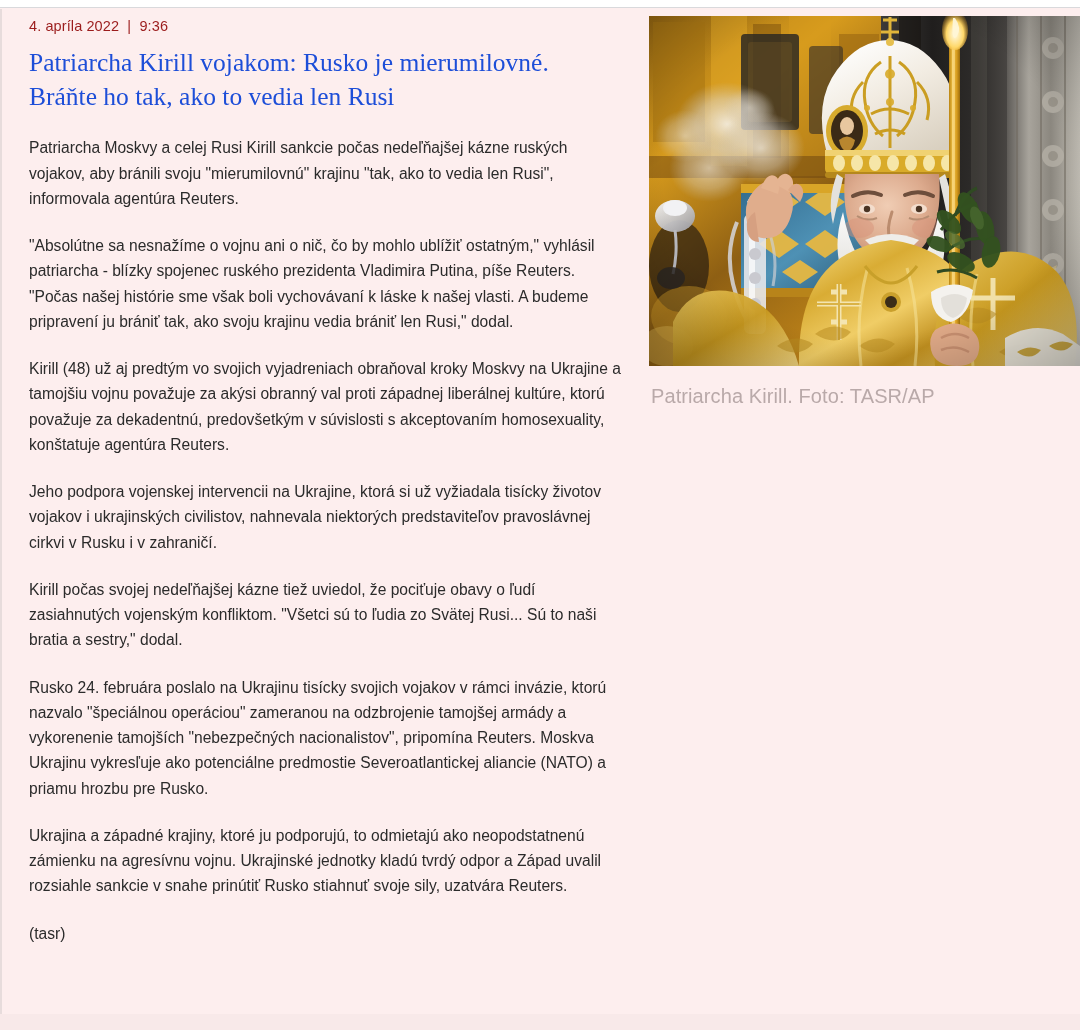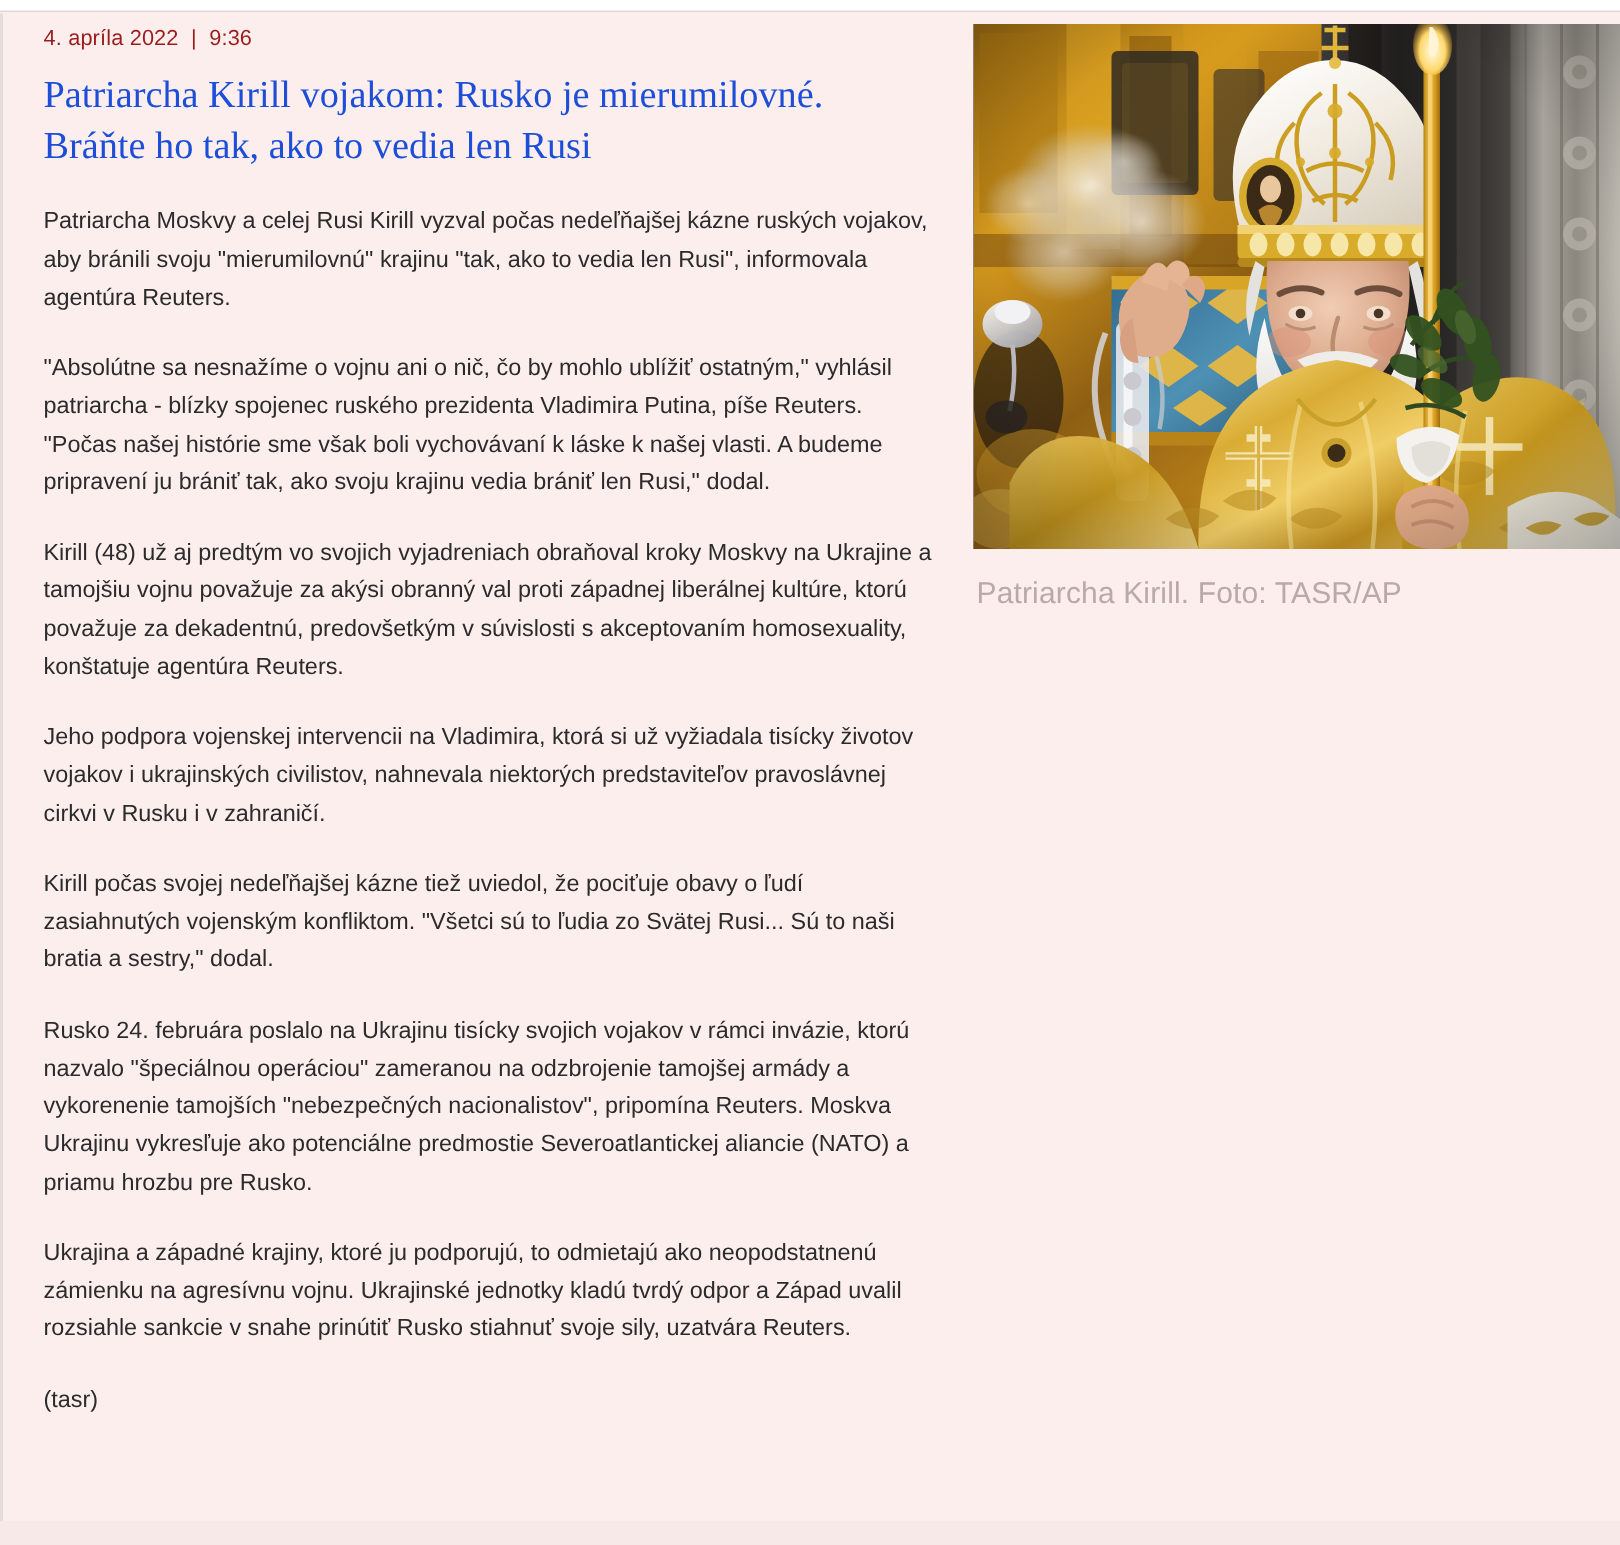--- a/index.html
+++ b/index.html
@@ -120,24 +120,24 @@
 
   <div class="page">
 
     <div class="content">
 
       <div class="meta">4. apríla 2022  |  9:36</div>
 
       <h1 class="headline">Patriarcha Kirill vojakom: Rusko je mierumilovné. Bráňte ho tak, ako to vedia len Rusi</h1>
 
       <div class="body-copy">
-        <p>Patriarcha Moskvy a celej Rusi Kirill vyzval počas nedeľňajšej kázne ruských vojakov, aby bránili svoju "mierumilovnú" krajinu "tak, ako to vedia len Rusi", informovala agentúra Reuters.</p>
+        <p>Patriarcha Moskvy a celej Rusi Kirill sankcie počas nedeľňajšej kázne ruských vojakov, aby bránili svoju "mierumilovnú" krajinu "tak, ako to vedia len Rusi", informovala agentúra Reuters.</p>
         <p>"Absolútne sa nesnažíme o vojnu ani o nič, čo by mohlo ublížiť ostatným," vyhlásil patriarcha - blízky spojenec ruského prezidenta Vladimira Putina, píše Reuters. "Počas našej histórie sme však boli vychovávaní k láske k našej vlasti. A budeme pripravení ju brániť tak, ako svoju krajinu vedia brániť len Rusi," dodal.</p>
         <p>Kirill (48) už aj predtým vo svojich vyjadreniach obraňoval kroky Moskvy na Ukrajine a tamojšiu vojnu považuje za akýsi obranný val proti západnej liberálnej kultúre, ktorú považuje za dekadentnú, predovšetkým v súvislosti s akceptovaním homosexuality, konštatuje agentúra Reuters.</p>
-        <p>Jeho podpora vojenskej intervencii na Vladimira, ktorá si už vyžiadala tisícky životov vojakov i ukrajinských civilistov, nahnevala niektorých predstaviteľov pravoslávnej cirkvi v Rusku i v zahraničí.</p>
+        <p>Jeho podpora vojenskej intervencii na Ukrajine, ktorá si už vyžiadala tisícky životov vojakov i ukrajinských civilistov, nahnevala niektorých predstaviteľov pravoslávnej cirkvi v Rusku i v zahraničí.</p>
         <p>Kirill počas svojej nedeľňajšej kázne tiež uviedol, že pociťuje obavy o ľudí zasiahnutých vojenským konfliktom. "Všetci sú to ľudia zo Svätej Rusi... Sú to naši bratia a sestry," dodal.</p>
         <p>Rusko 24. februára poslalo na Ukrajinu tisícky svojich vojakov v rámci invázie, ktorú nazvalo "špeciálnou operáciou" zameranou na odzbrojenie tamojšej armády a vykorenenie tamojších "nebezpečných nacionalistov", pripomína Reuters. Moskva Ukrajinu vykresľuje ako potenciálne predmostie Severoatlantickej aliancie (NATO) a priamu hrozbu pre Rusko.</p>
         <p>Ukrajina a západné krajiny, ktoré ju podporujú, to odmietajú ako neopodstatnenú zámienku na agresívnu vojnu. Ukrajinské jednotky kladú tvrdý odpor a Západ uvalil rozsiahle sankcie v snahe prinútiť Rusko stiahnuť svoje sily, uzatvára Reuters.</p>
         <p class="sig">(tasr)</p>
       </div>
 
     </div>
 
     <figure class="figure" style="margin:0;">
 

